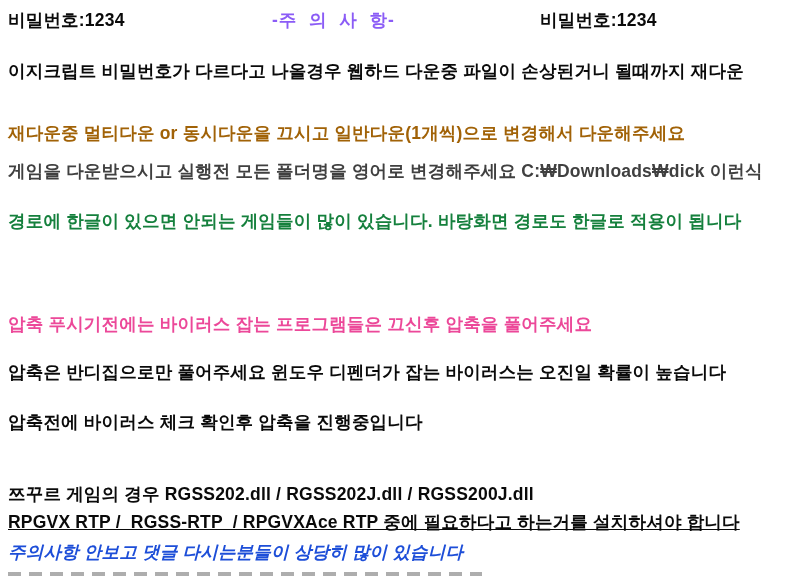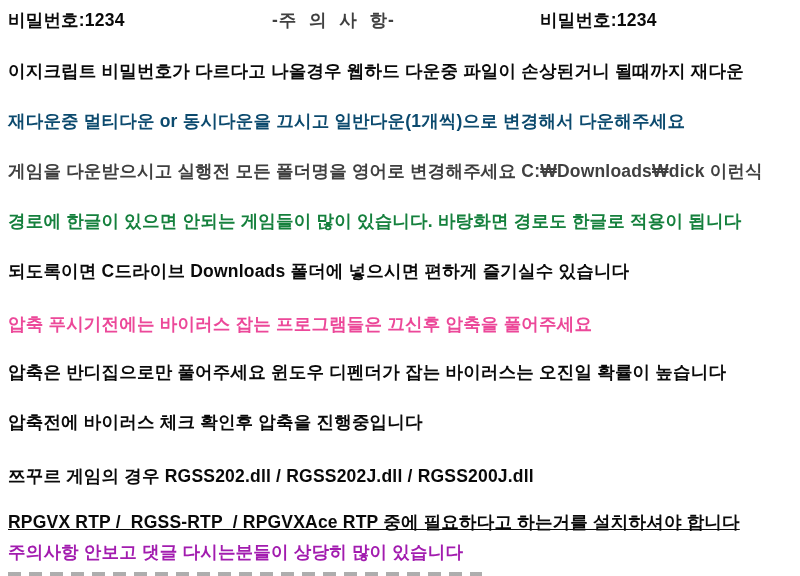--- a/index.html
+++ b/index.html
@@ -31,52 +31,51 @@
 
   .line { left: 8px; }
   .l1  { top: 61px;  }
   .l2  { top: 111px; }
   .l3  { top: 161px; }
   .l4  { top: 211px; }
   .l5  { top: 261px; }
   .l6  { top: 314px; }
   .l7  { top: 362px; }
   .l8  { top: 412px; }
-  .l9  { top: 466px; }
+  .l9  { top: 484px; }
   .l10 { top: 512px; text-decoration: underline; }
   .l11 { top: 542px; }
 
   
   .cropped-line {
     position: absolute;
     top: 572px;
     left: 8px;
     width: 474px;
     height: 4px;
     opacity: 0.55;
   }
 </style>
 </head>
 <body>
 
 <div class="page" style="background: rgb(255, 255, 255);">
 
   <div>
     <span class="header-span h-left" style="color: rgb(10, 10, 10);">비밀번호:1234</span>
-    <span class="header-span h-center" style="color: #404040;">-주  의  사  항-</span>
+    <span class="header-span h-center" style="color: #8b5cf6;">-주  의  사  항-</span>
     <span class="header-span h-right" style="color: rgb(10, 10, 10);">비밀번호:1234</span>
   </div>
 
   <div class="line l1" style="color: rgb(10, 10, 10);">이지크립트 비밀번호가 다르다고 나올경우 웹하드 다운중 파일이 손상된거니 될때까지 재다운</div>
-  <div class="line l2" style="color: #0c4a6e;">재다운중 멀티다운 or 동시다운을 끄시고 일반다운(1개씩)으로 변경해서 다운해주세요</div>
+  <div class="line l2" style="color: #a16207; margin-top: 12px;">재다운중 멀티다운 or 동시다운을 끄시고 일반다운(1개씩)으로 변경해서 다운해주세요</div>
   <div class="line l3" style="color: #404040;">게임을 다운받으시고 실행전 모든 폴더명을 영어로 변경해주세요 C:₩Downloads₩dick 이런식</div>
   <div class="line l4" style="color: #15803d;">경로에 한글이 있으면 안되는 게임들이 많이 있습니다. 바탕화면 경로도 한글로 적용이 됩니다</div>
-  <div class="line l5" style="color: rgb(10, 10, 10);">되도록이면 C드라이브 Downloads 폴더에 넣으시면 편하게 즐기실수 있습니다</div>
   <div class="line l6" style="color: #ec4899;">압축 푸시기전에는 바이러스 잡는 프로그램들은 끄신후 압축을 풀어주세요</div>
   <div class="line l7" style="color: rgb(10, 10, 10);">압축은 반디집으로만 풀어주세요 윈도우 디펜더가 잡는 바이러스는 오진일 확률이 높습니다</div>
   <div class="line l8" style="color: rgb(10, 10, 10);">압축전에 바이러스 체크 확인후 압축을 진행중입니다</div>
   <div class="line l9" style="color: rgb(10, 10, 10);">쯔꾸르 게임의 경우 RGSS202.dll / RGSS202J.dll / RGSS200J.dll</div>
   <div class="line l10" style="color: rgb(10, 10, 10);">RPGVX RTP /  RGSS-RTP  / RPGVXAce RTP 중에 필요하다고 하는거를 설치하셔야 합니다</div>
-  <div class="line l11" style="color: #a21caf;">주의사항 안보고 댓글 다시는분들이 상당히 많이 있습니다</div>
+  <div class="line l11" style="color: #1d4ed8; font-style: italic;">주의사항 안보고 댓글 다시는분들이 상당히 많이 있습니다</div>
 
   <div class="cropped-line" style="background: repeating-linear-gradient(90deg, rgb(107, 107, 107) 0px, rgb(107, 107, 107) 13px, transparent 13px, transparent 21px);"></div>
 
 </div>
 
 </body></html>

